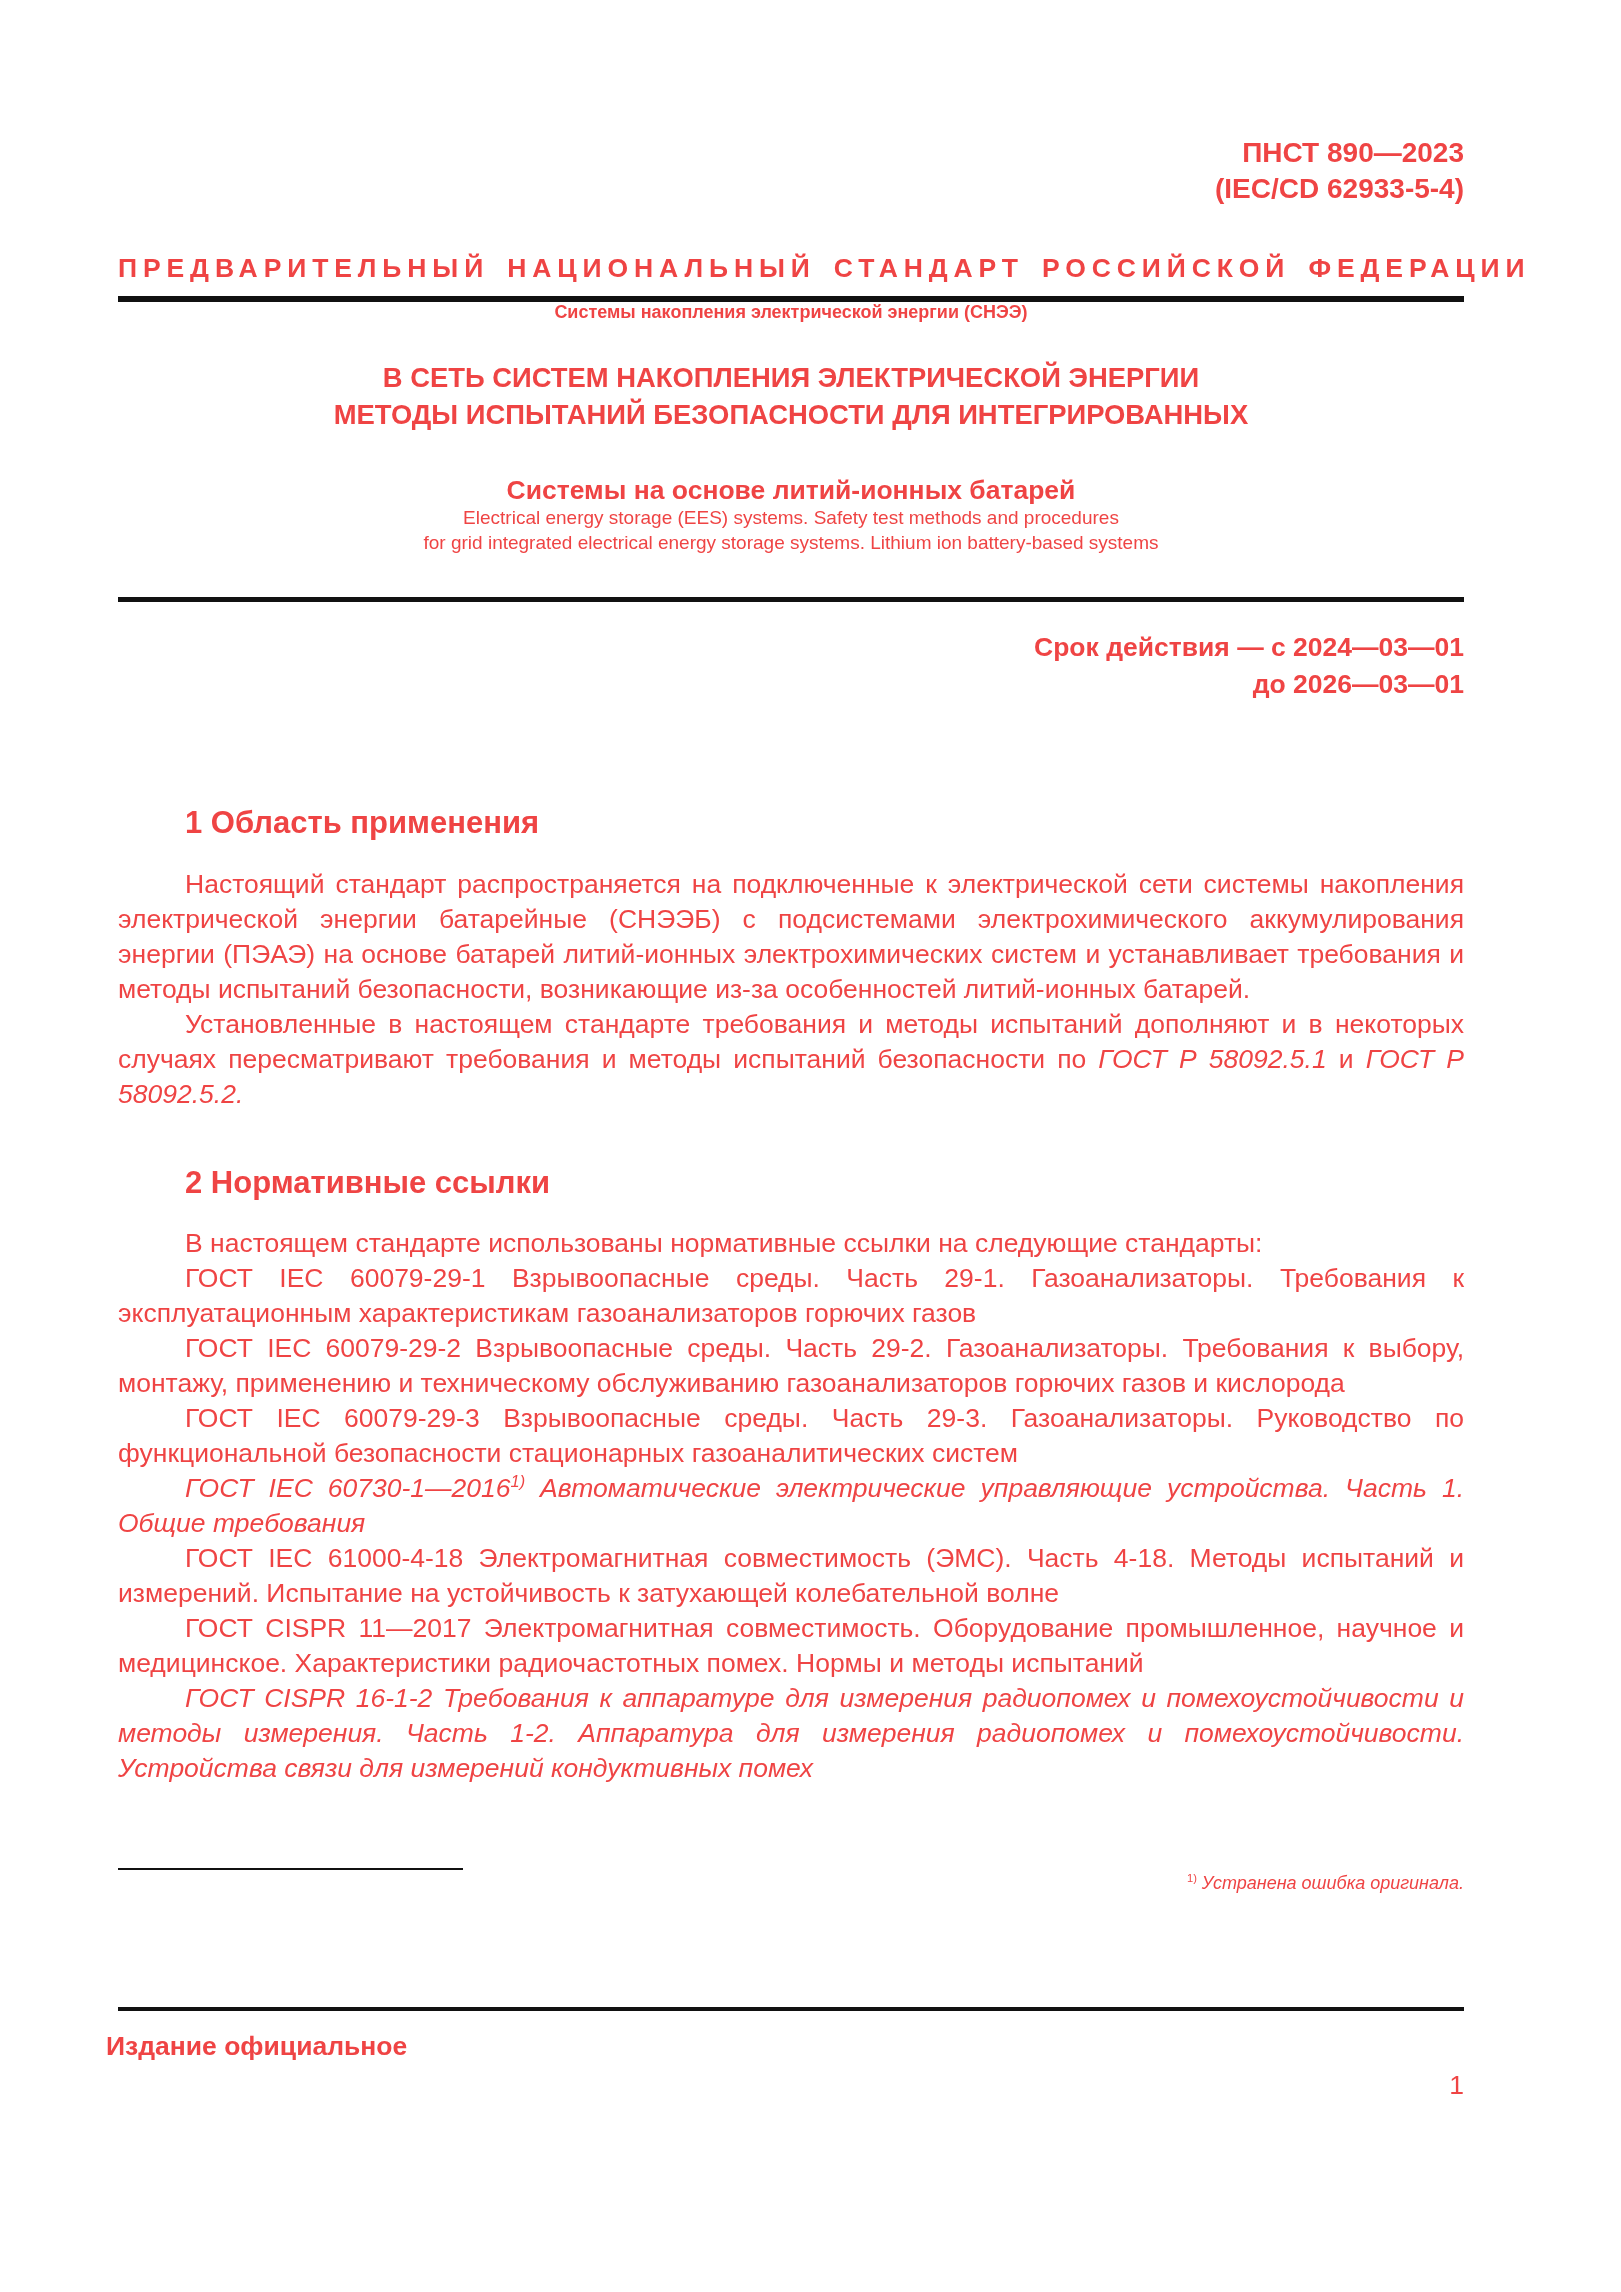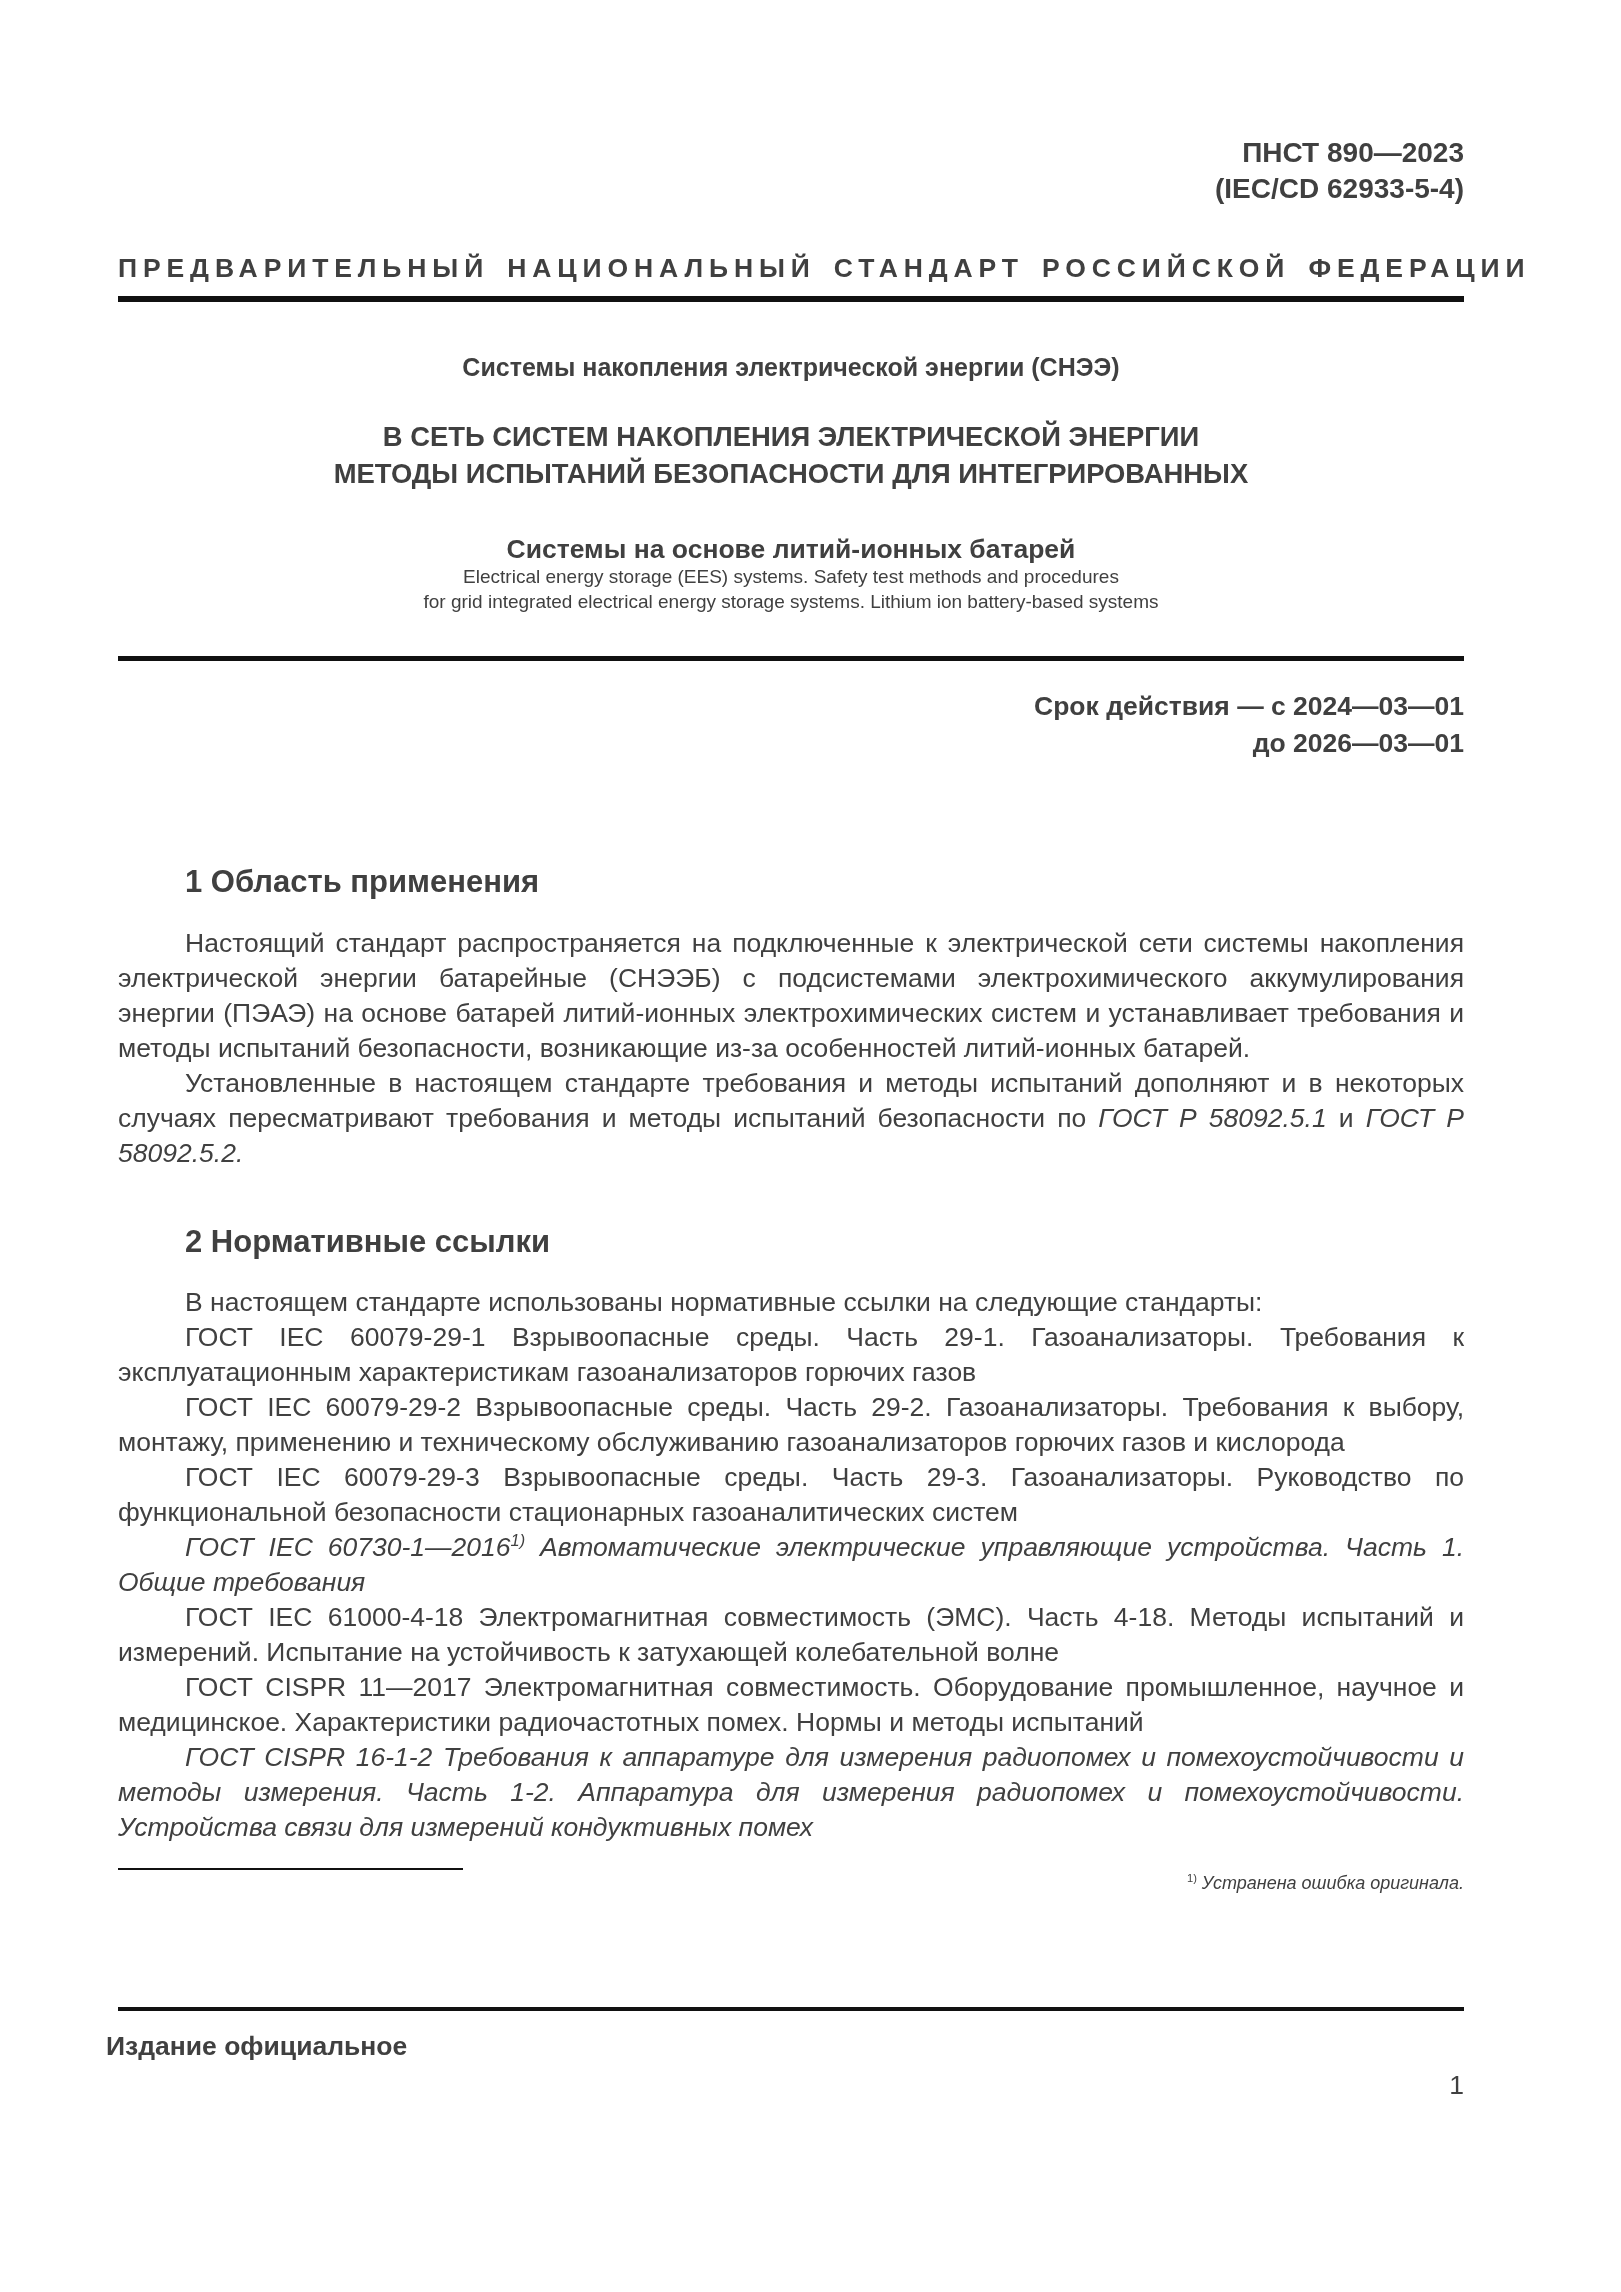--- a/index.html
+++ b/index.html
@@ -3,21 +3,21 @@
 <meta charset="utf-8">
 <style>
   * { margin:0; padding:0; box-sizing:border-box; }
   html, body { background:#ffffff; }
   .page {
     position:relative;
     width:1621px;
     height:2293px;
     margin:0 auto;
     background:#ffffff;
-    color:#404040;
+    color:#ef4444;
     font-family:"Liberation Sans","DejaVu Sans",sans-serif;
     padding:135px 157px 0 118px;
     overflow:hidden;
   }
 
   .doc-header { text-align:right; font-weight:bold; font-size:28px; line-height:1.3; }
 
   .banner {
     margin-top:45px;
     font-weight:bold;
@@ -26,21 +26,21 @@
     word-spacing:4.9px;
     white-space:nowrap;
     text-align:right;
   }
 
   .rule { background:#111; }
   .rule-thick { margin-top:11.8px; height:6.9px; }
   .rule-mid { margin-top:41px; height:4.9px; }
 
   .title-block { text-align:center; }
-  .group-title { margin-top:51px; font-weight:bold; font-size:25px; }
+  .group-title { font-weight:bold; font-size:18px; }
   .main-title { margin-top:37px; font-weight:bold; font-size:27.4px; line-height:1.35; }
   .subtitle { margin-top:41px; font-weight:bold; font-size:26.5px; }
   .english-title { font-size:19px; line-height:1.3; }
 
   .validity { margin-top:27.4px; text-align:right; font-weight:bold; font-size:26.5px; line-height:1.4; }
 
   .section-scope { margin-top:102px; }
   .section-refs { margin-top:53px; }
   .section-heading { padding-left:67px; font-size:31px; font-weight:bold; }
   .paras { margin-top:25.5px; }

